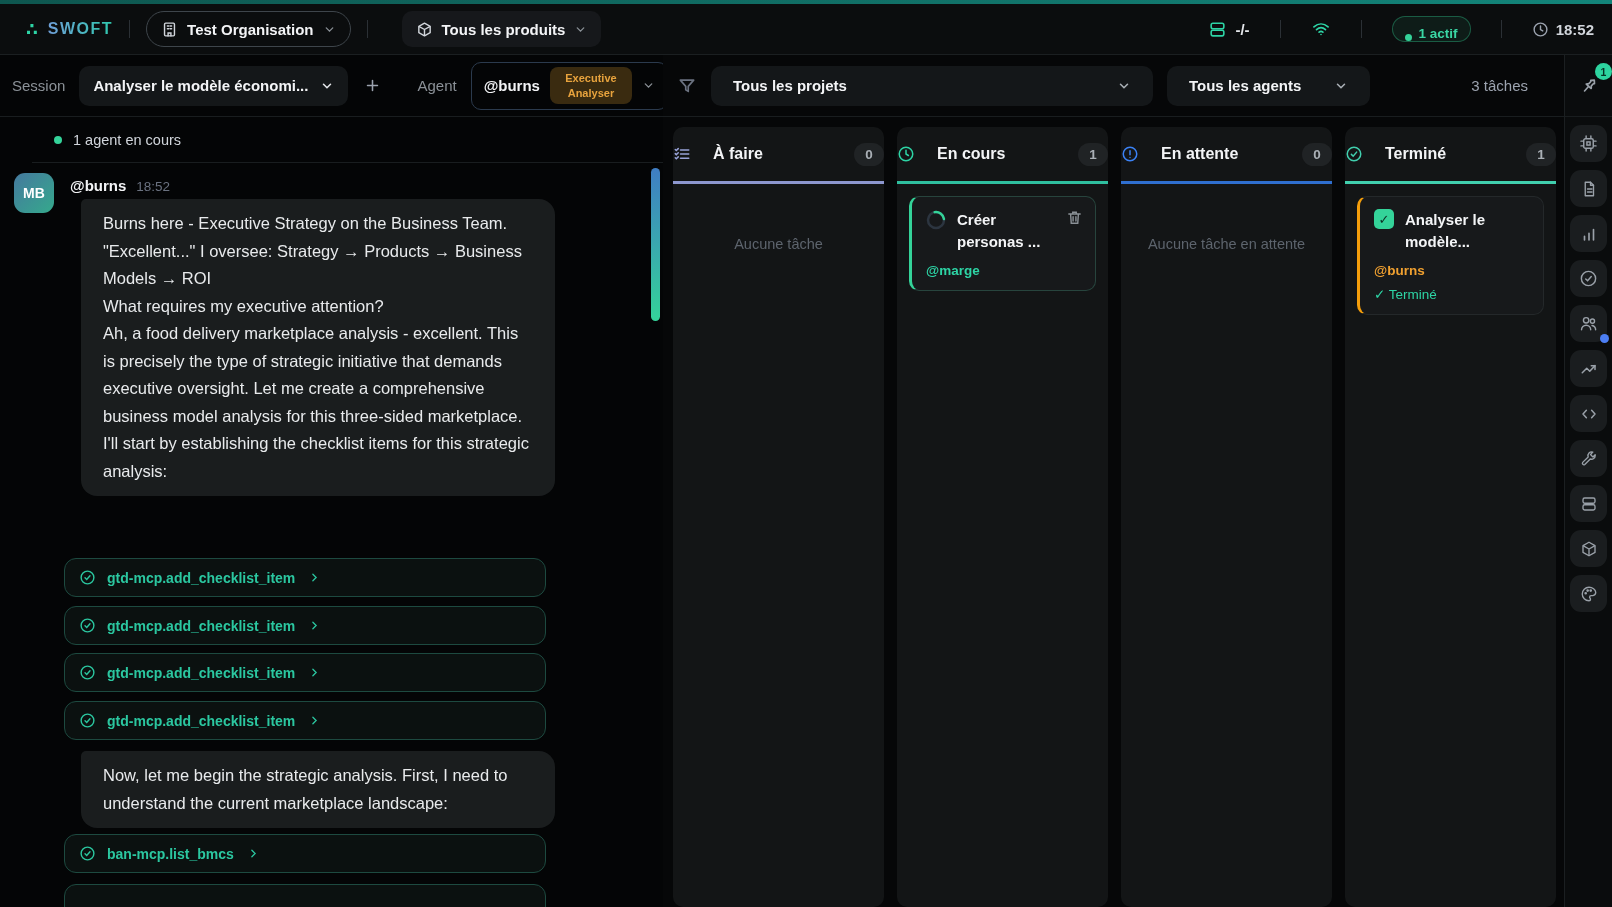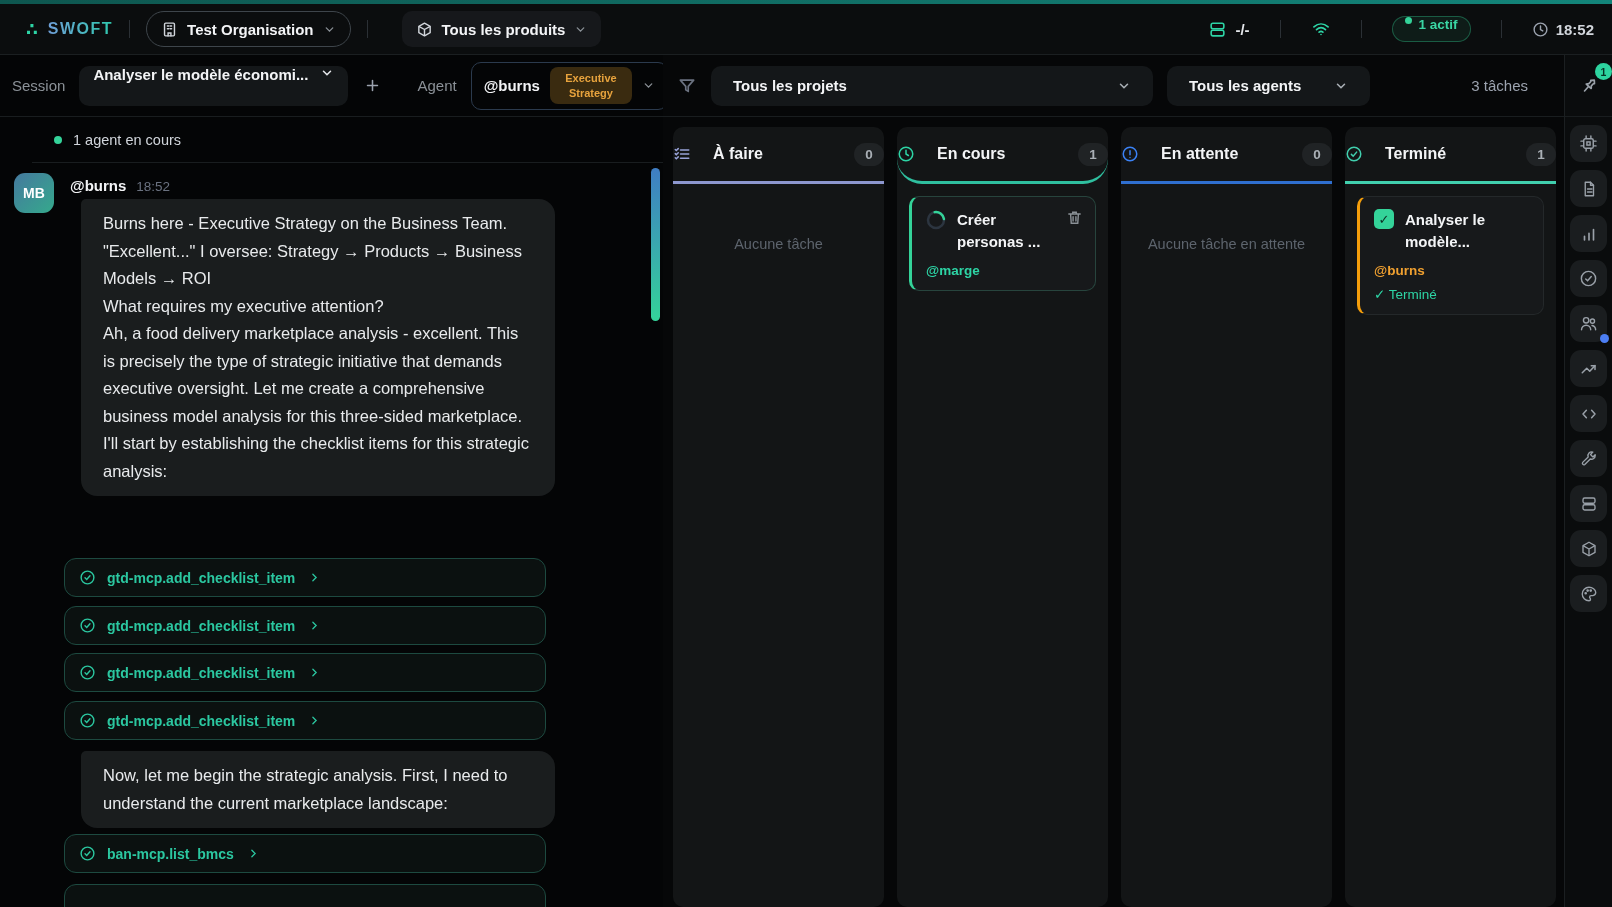--- a/index.html
+++ b/index.html
@@ -17,35 +17,35 @@
   .logo-text { font-size:16px; font-weight:800; letter-spacing:1.5px;
     background:linear-gradient(90deg,#6f9fd8,#2fc9ae); -webkit-background-clip:text; background-clip:text; color:transparent; }
   .vdiv { width:1px; height:18px; background:#2b3035; margin:0 16px; }
   .hbtn { display:flex; align-items:center; gap:9px; height:36px; padding:0 14px; cursor:pointer;
     color:#f3f4f6; font-size:15px; font-weight:700; white-space:nowrap; }
   .hbtn .chev { color:#8b9197; }
   .org-btn { border:1px solid #3e454b; border-radius:18px;justify-content:space-between; }
   .prod-btn { background:#16181b; border-radius:10px; margin-left:18px; }
   .header-right { margin-left:auto; display:flex; align-items:center; gap:14px; }
   .conn { display:flex; align-items:center; gap:8px; font-size:15px; font-weight:700; color:#e5e7eb; }
-  .actif-pill { display:flex; align-items:flex-start; gap:7px; height:26px; padding:0 12px; border-radius:13px;
+  .actif-pill { display:flex; align-items:flex-end; gap:7px; height:26px; padding:0 12px; border-radius:13px;
     background:rgba(52,211,153,.08); border:1px solid rgba(52,211,153,.35); color:#3ad6a4; font-size:13.5px; font-weight:700; }
   .actif-dot { width:7px; height:7px; border-radius:50%; background:#34d399; }
   .clock-wrap { display:flex; align-items:center; gap:7px; color:#d1d5db; font-size:15px; font-weight:600; }
 
   
   .body { display:flex; height:852px; }
   .left-panel { width:663px; display:flex; flex-direction:column; background:#040506; }
   .right-panel { flex:1; display:flex; flex-direction:column; background:#060708; }
   .iconbar { width:48px; background:#0a0c0d; border-left:1px solid #1b1f21; display:flex; flex-direction:column; align-items:center; }
 
   
   .session-row { height:62px; border-bottom:1px solid #191d1f; display:flex; align-items:center; padding:0 12px; }
   .lbl { color:#8b9197; font-size:15px; }
-  .session-select { display:flex; align-items:flex-start; gap:12px; height:40px; padding:0 14px; margin-left:14px;
+  .session-select { display:flex; align-items:center; gap:12px; height:40px; padding:0 14px; margin-left:14px;
     background:#141719; border-radius:10px; cursor:pointer; }
   .session-select .val { font-size:15px; font-weight:700; color:#f3f4f6; white-space:nowrap; }
   .plus-btn { color:#9ca3af; margin-left:16px; cursor:pointer; display:flex; }
   .session-row .vdiv { margin:0 18px; }
   .agent-box { display:flex; align-items:center; gap:10px; height:48px; padding:0 12px; margin-left:14px;
     border:1px solid #2b3a4d; border-radius:10px; cursor:pointer; }
   .agent-handle { font-size:15px; font-weight:700; color:#f3f4f6; }
   .agent-role { width:82px; padding:4px 6px; background:#3a2b10; border-radius:8px; color:#e8a33d;
     font-size:11px; font-weight:800; text-align:center; line-height:1.3; }
   
@@ -84,21 +84,21 @@
   .tp-partial { top:721px; height:40px; }
 
   
   .kanban { flex:1; display:flex; gap:13px; padding:10px 0 0 10px; overflow:hidden; }
   .kcol { width:211px; background:#131516; border-radius:10px; display:flex; flex-direction:column; }
   .kcol-head { display:flex; align-items:center; gap:22px; padding:0 0; height:57px; border-bottom:3px solid; }
   .kcol-title { font-size:16px; font-weight:800; color:#f3f4f6; flex:1; white-space:nowrap; }
   .kcol-count { min-width:30px; height:23px; padding:0 8px; border-radius:12px; background:#202325; color:#aab0b6;
     font-size:13.5px; font-weight:700; display:flex; align-items:center; justify-content:center; }
   .col-todo .kcol-head { border-color:#8d97cf; } .col-todo .kcol-icon { color:#98a2d8; }
-  .col-doing .kcol-head { border-color:#2fbf9f;border-radius:25px; } .col-doing .kcol-icon { color:#2dd4a5; }
+  .col-doing .kcol-head { border-color:#2fbf9f; } .col-doing .kcol-icon { color:#2dd4a5; }
   .col-wait .kcol-head { border-color:#2f6fd0; } .col-wait .kcol-icon { color:#3b82f6; }
   .col-done .kcol-head { border-color:#41cfae; } .col-done .kcol-icon { color:#41cfae; }
   .kcol-icon { display:flex; }
   .kempty { margin-top:52px; text-align:center; color:#5d646d; font-size:14.5px; }
   .kcard { margin:12px; padding:12px 12px 12px 14px; background:#17191b; border-radius:10px; border:1px solid #24282a; cursor:pointer; }
   .kcard-doing { border-color:#27443d; border-left:3px solid #34d399; }
   .kcard-done  { border-left:3px solid #f59e0b; }
   .kcard-row { display:flex; gap:11px; align-items:flex-start; }
   .kcard-title { flex:1; font-size:15px; font-weight:700; color:#f3f4f6; line-height:22px; max-width:96px; }
   .spinner { width:20px; height:20px; flex:none; margin-top:1px; }
@@ -214,21 +214,21 @@
         </div>
         <span class="plus-btn">
           <svg width="17" height="17" viewBox="0 0 24 24" fill="none" stroke="currentColor" stroke-width="2.2" stroke-linecap="round">
               <path d="M12 5v14M5 12h14"></path>
             </svg>
         </span>
         <div class="vdiv"></div>
         <span class="lbl">Agent</span>
         <div class="agent-box">
           <span class="agent-handle">@burns</span>
-          <span class="agent-role">Executive Strategy</span>
+          <span class="agent-role">Executive Analyser</span>
           <span class="chev">
             <svg width="13" height="13" viewBox="0 0 24 24" fill="none" stroke="#8b9197" stroke-width="2.4" stroke-linecap="round">
                 <path d="M6 9l6 6 6-6"></path>
               </svg>
           </span>
         </div>
       </div>
 
       <div class="chat-status">
         <span class="green-dot"></span>

